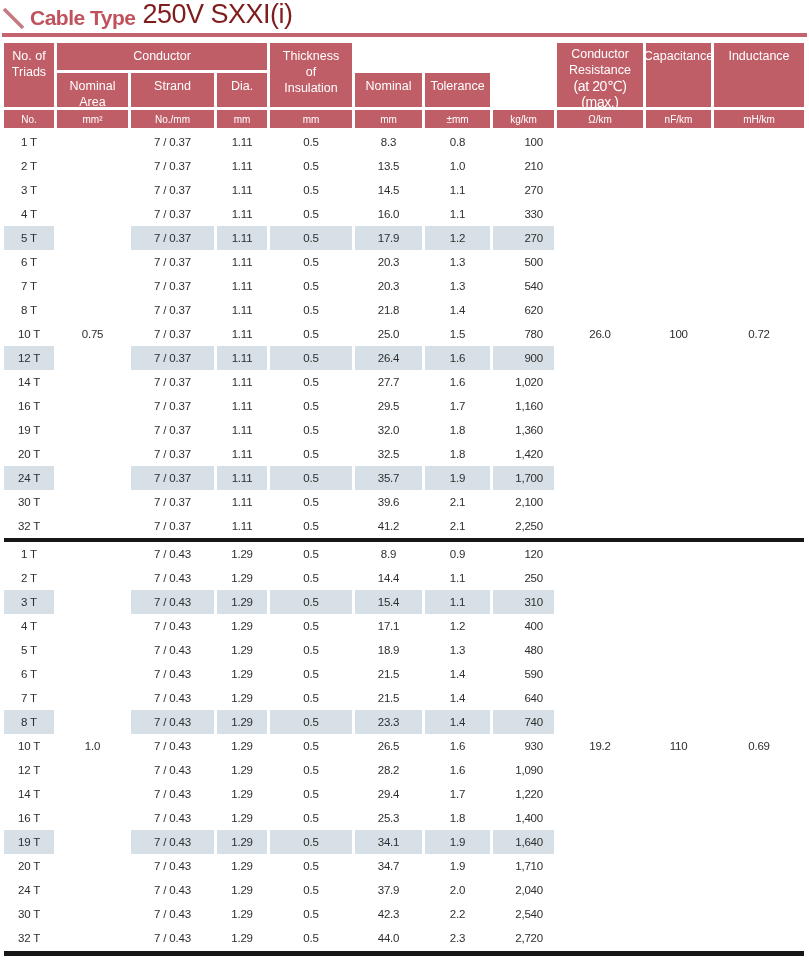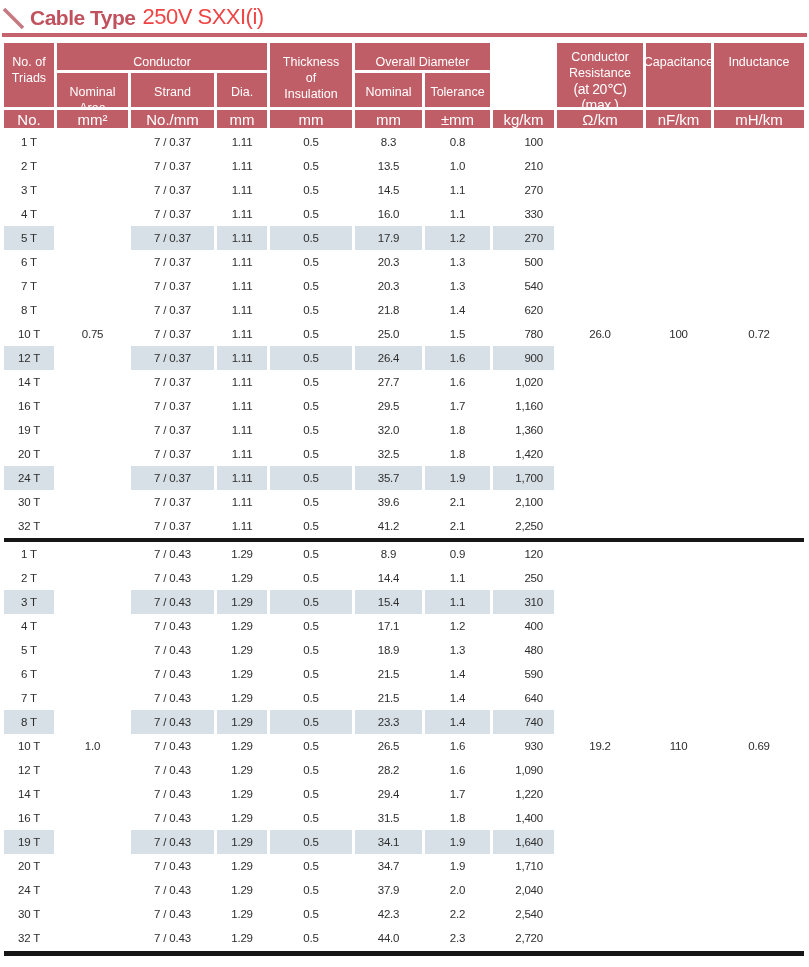--- a/index.html
+++ b/index.html
@@ -5,43 +5,43 @@
   html,body { margin:0; padding:0; background:#ffffff; }
   .page {
     position:relative; width:809px; height:967px; background:#fff;
     font-family:"Liberation Sans","DejaVu Sans",sans-serif; color:#2b2b2b;
     overflow:hidden;
   }
   
   .title-bar { display:flex; align-items:flex-end; padding:4px 0 0 2px; height:26px; }
   .title-bar .slash { flex:0 0 auto; margin-right:4px; }
   .title-main { font-size:21px; font-weight:bold; color:#c0525e; letter-spacing:-0.5px; }
-  .title-sub  { font-size:22px; font-weight:normal; color:#ef4444; margin-left:7px; letter-spacing:-0.5px; }
+  .title-sub  { font-size:27px; font-weight:normal; color:#7f1d1d; margin-left:7px; letter-spacing:-0.5px; }
   .title-rule { height:4px; background:#c4636d; margin:3px 2px 0 2px; }
 
   
   .grid {
     display:grid;
     grid-template-columns:50px 71px 83px 50px 82px 67px 65px 61px 86px 65px 90px;
     column-gap:3px;
   }
   .tbl { margin:6px 0 0 4px; width:800px; }
 
   
   .thead { grid-template-rows:27px 34px 18px; row-gap:3px; margin-bottom:2px; }
   .hcell {
     background:#c05e67; color:#ffffff; text-align:center;
     font-size:12.5px; line-height:16px; white-space:pre-line;
-    display:flex; justify-content:center; align-items:flex-start; padding-top:11px;
+    display:flex; justify-content:center; align-items:flex-start; padding-top:5px;
     box-sizing:border-box;
   }
   .hcell .small3 { font-size:14px; letter-spacing:-0.4px; }
   .r12 { grid-row:1 / span 2; }
   .ucell {
-    background:#c05e67; color:#ffffff; text-align:center; font-size:15px;
+    background:#c05e67; color:#ffffff; text-align:center; font-size:10px;
     display:flex; justify-content:center; align-items:center; grid-row:3;
   }
   .sp3 { grid-column:2 / span 3; }
   .sp2 { grid-column:6 / span 2; }
 
   
   .drow { height:24px; }
   .c {
     display:flex; align-items:center; justify-content:center;
     font-size:11.5px; letter-spacing:-0.2px; color:#2e2e2e; box-sizing:border-box;
@@ -67,21 +67,20 @@
 
   <div class="tbl">
 
     <div class="grid thead">
       <div class="hcell r12" style="grid-column:1">No. of
 Triads</div>
       <div class="hcell sp3" style="grid-row:1">Conductor</div>
       <div class="hcell r12" style="grid-column:5">Thickness
 of
 Insulation</div>
-      <div class="hcell sp2" style="grid-row:1">Overall Diameter</div>
       <div class="hcell r12" style="grid-column:9; flex-direction:column; align-items:center; display:flex"><span>Conductor
 Resistance</span><span class="small3">(at 20℃)(max.)</span></div>
       <div class="hcell r12" style="grid-column:10">Capacitance</div>
       <div class="hcell r12" style="grid-column:11">Inductance</div>
 
       <div class="hcell" style="grid-column:2; grid-row:2">Nominal
 Area</div>
       <div class="hcell" style="grid-column:3; grid-row:2">Strand</div>
       <div class="hcell" style="grid-column:4; grid-row:2">Dia.</div>
       <div class="hcell" style="grid-column:6; grid-row:2">Nominal</div>
@@ -468,21 +467,21 @@
           <div class="c"></div>
           <div class="c"></div>
           <div class="c"></div>
         </div>
         <div class="grid drow">
           <div class="c">16 T</div>
           <div class="c"></div>
           <div class="c">7 / 0.43</div>
           <div class="c">1.29</div>
           <div class="c">0.5</div>
-          <div class="c">31.5</div>
+          <div class="c">25.3</div>
           <div class="c">1.8</div>
           <div class="c wt">1,400</div>
           <div class="c"></div>
           <div class="c"></div>
           <div class="c"></div>
         </div>
         <div class="grid drow">
           <div class="c hl">19 T</div>
           <div class="c"></div>
           <div class="c hl">7 / 0.43</div>

